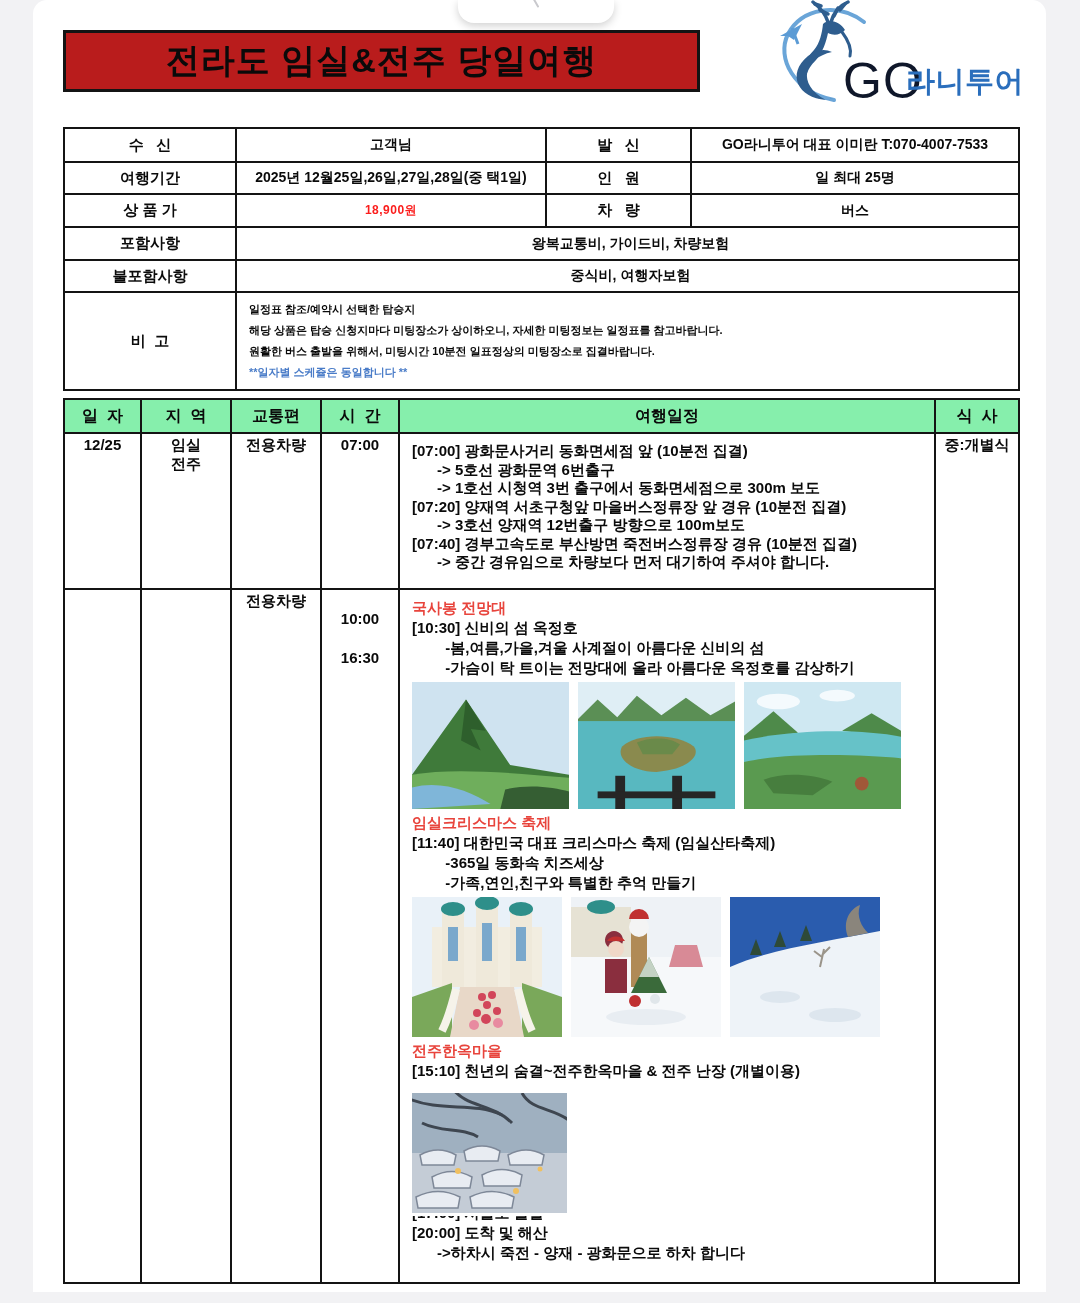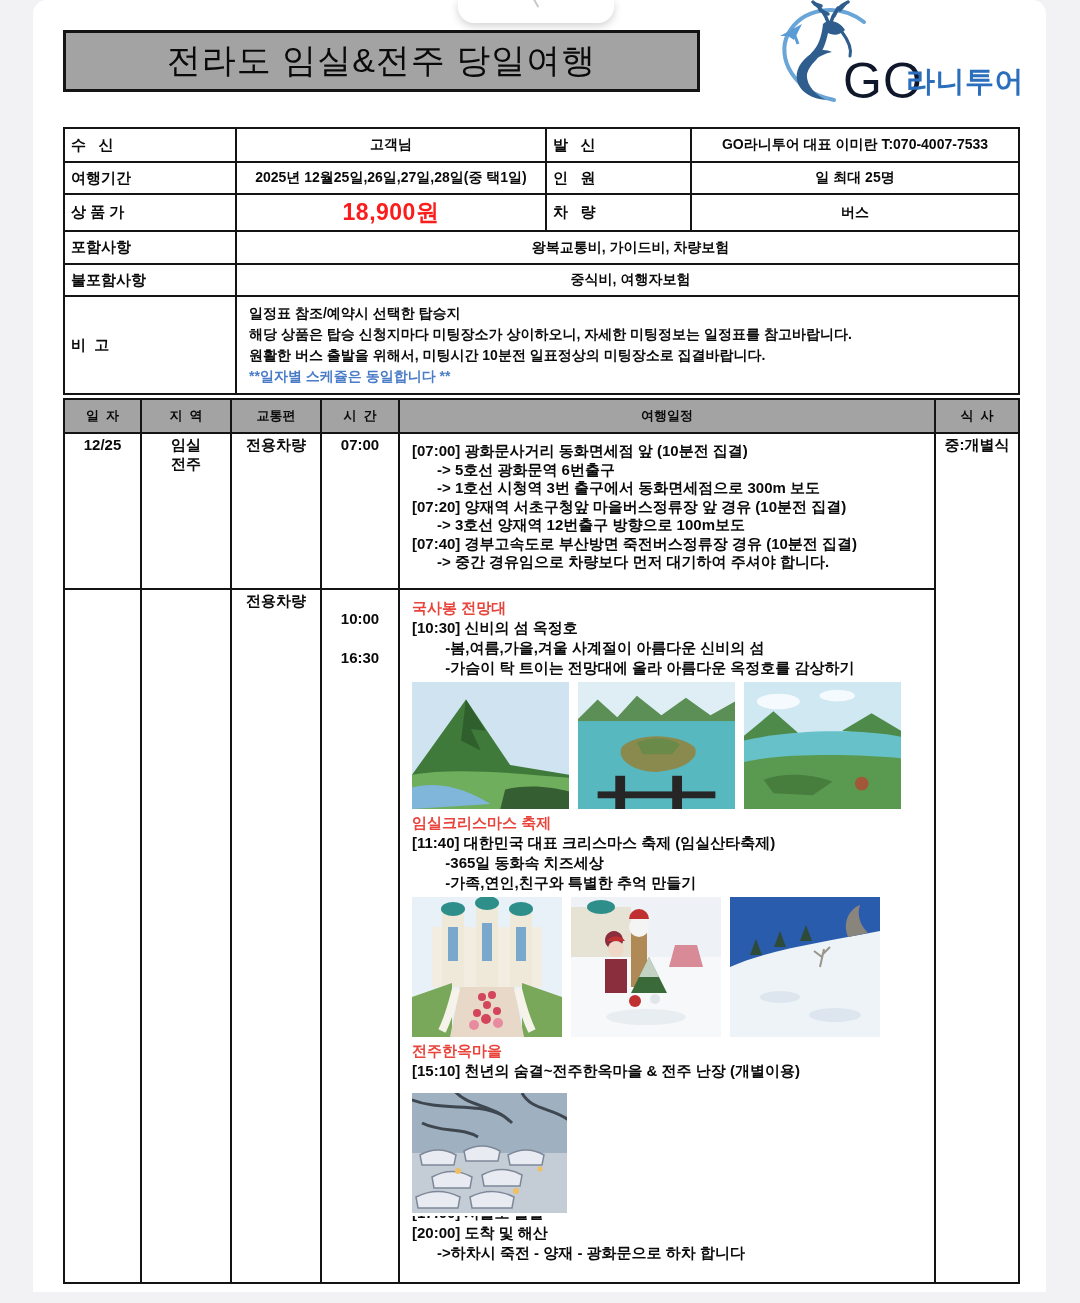--- a/index.html
+++ b/index.html
@@ -7,42 +7,42 @@
     width:1080px;height:1303px;position:relative;overflow:hidden;
     background:#f2f2f4;
     font-family:"Liberation Sans","DejaVu Sans",sans-serif;
     color:#0a0a0a;
   }
   .page{position:absolute;left:33px;top:0;width:1013px;height:1292px;background:#ffffff;border-radius:14px 14px 0 0}
   .pill{position:absolute;left:458px;top:0;width:156px;height:23px;background:#ffffff;border-radius:0 0 16px 16px;box-shadow:0 3px 8px rgba(0,0,0,.18);z-index:6}
   .pill-tick{position:absolute;left:50%;top:2px;width:10px;height:2px;background:#c9c9cd;transform:translateX(-50%) rotate(60deg);border-radius:2px}
 
   .title-box{
-    position:absolute;left:63px;top:30px;width:631px;height:56px;background:#a3a3a3;
+    position:absolute;left:63px;top:30px;width:631px;height:56px;background:#b91c1c;
     border:3px solid #141414;display:flex;align-items:center;justify-content:center;
-    font-size:34px;font-weight:400;letter-spacing:1px;z-index:2;
+    font-size:34px;font-weight:700;letter-spacing:1px;z-index:2;
   }
   .logo{position:absolute;left:768px;top:0;width:252px;height:108px;z-index:2}
   .logo-go{position:absolute;left:843px;top:52px;font-size:50px;font-weight:400;color:#0f172a;letter-spacing:1px}
   .logo-brand{position:absolute;left:906px;top:62px;font-size:29px;font-weight:800;color:#2a6ebc;letter-spacing:0.5px}
 
   table{border-collapse:collapse;table-layout:fixed}
   td,th{border:2px solid #141414;padding:2px 6px;font-weight:700;font-size:14px;overflow:hidden}
 
   .info-table{position:absolute;left:63px;top:127px;width:955px}
-  .info-table .lbl{text-align:left;white-space:pre;font-size:15px}
+  .info-table .lbl{text-align:center;white-space:pre;font-size:15px}
   .info-table .val-c{text-align:center}
   .info-table .val-l{text-align:center;padding-left:12px}
   .r-small{height:32px}
-  .price{color:#fb1d1c;font-size:23px;letter-spacing:0.5px}
-  .note-cell{padding:6px 12px;line-height:21px;font-size:14px}
+  .price{color:#fb1d1c;font-size:12px;letter-spacing:0.5px}
+  .note-cell{padding:6px 12px;line-height:21px;font-size:11px}
   .note-hl{color:#4a7cc8}
 
   .itin-table{position:absolute;left:63px;top:398px;width:955px}
-  .itin-table th{height:28px;font-size:13px;white-space:pre;background:#a3a3a3}
+  .itin-table th{height:28px;font-size:16px;white-space:pre;background:#86efac}
   .itin-table td{vertical-align:top}
   .c-center{text-align:center;font-size:15px}
   .sched{padding:8px 10px 16px 12px;text-align:left}
   .ln{white-space:pre;font-size:15px;line-height:18.5px;font-weight:700}
   .ln2{white-space:pre;font-size:15px;line-height:20px;font-weight:700}
   .head-red{color:#e8443c;font-size:15px;line-height:20px;font-weight:800}
   .meal-cell{vertical-align:middle;text-align:center;font-size:15px}
   .times div{font-size:15px}
   .t1{margin-top:18px}
   .t2{margin-top:22px}

